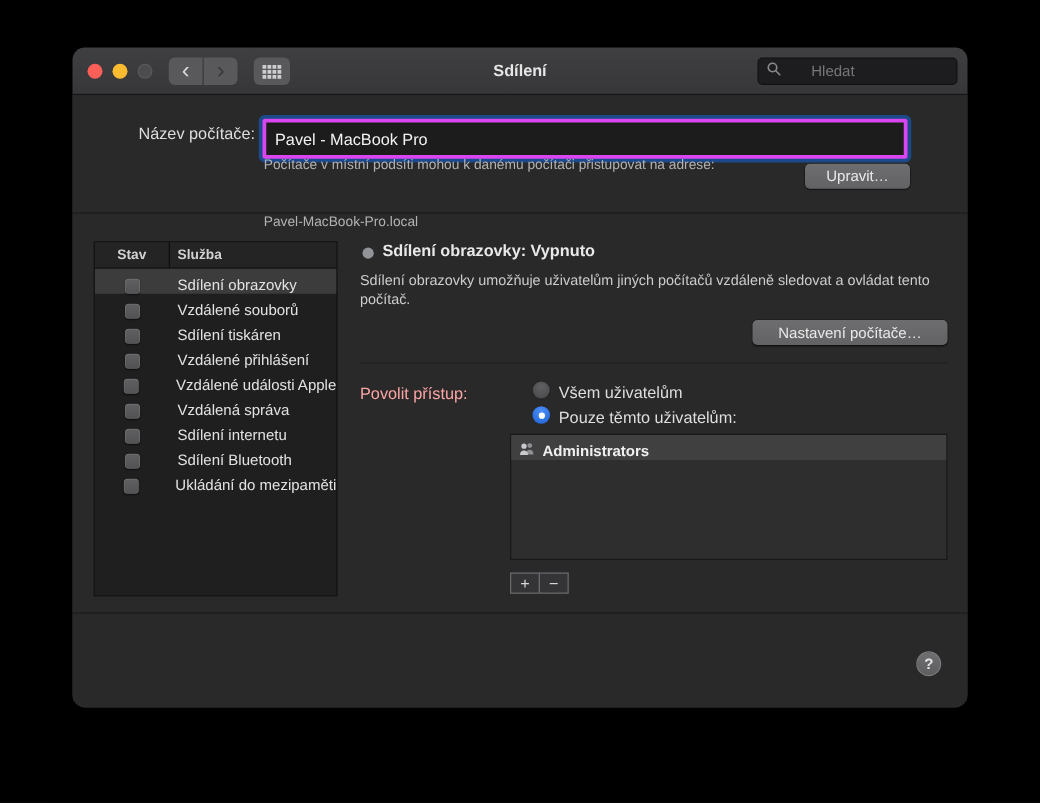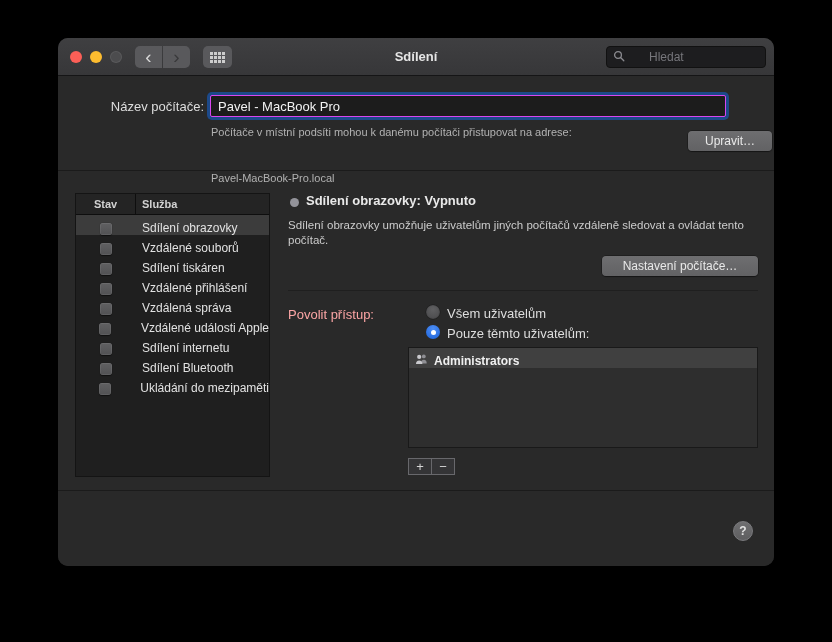--- a/index.html
+++ b/index.html
@@ -32,30 +32,30 @@
           border:1px solid #111;border-radius:4px;display:flex;align-items:center;
           padding:0 6px;gap:22px;}
   .search input{flex:1;min-width:0;background:transparent;border:none;outline:none;
                 color:#ddd;font-size:12px;}
   .search input::placeholder{color:#76767b;}
   
   .content{position:absolute;top:38px;left:0;right:0;bottom:0;background:#292929;
            border-radius:0 0 10px 10px;}
   .name-label{position:absolute;left:0;top:23px;width:146px;text-align:right;
               font-size:13px;color:#dedede;}
-  .name-field{position:absolute;left:152px;top:19px;width:516px;height:22px;background:#1c1c1c;
-              border:1px solid #d946ef;border-radius:2px;
+  .name-field{position:absolute;left:152px;top:19px;width:516px;height:32px;background:#1c1c1c;
+              border:3px solid #d946ef;border-radius:2px;
               box-shadow:0 0 0 3px rgba(18,101,216,.55);
               color:#f2f2f2;font-size:13px;padding:0 7px;outline:none;}
   .caption{position:absolute;left:153px;font-size:11px;color:#b2b2b2;white-space:nowrap;}
   .cap1{top:50px;} .cap2{top:65px;margin-top:31px;}
   .btn{background:linear-gradient(#6e6e70,#626264);border:none;border-radius:4px;color:#e9e9e9;
        font-size:12px;box-shadow:0 0 0 .5px rgba(0,0,0,.45),0 1px 1px rgba(0,0,0,.3);
        padding:0;cursor:default;}
-  .edit-btn{position:absolute;left:586px;top:55px;width:84px;height:20px;margin-left:44px;}
+  .edit-btn{position:absolute;left:586px;top:55px;width:84px;height:20px;}
   .settings-btn{position:absolute;left:544px;top:180px;width:156px;height:20px;}
   .sep{position:absolute;left:0;right:0;height:1px;background:#1b1b1b;}
   .sep1{top:94px;} .sep2{top:414px;}
   .sep-right{position:absolute;left:230px;width:470px;height:1px;background:#1f1f1f;top:214px;}
   
   .svc-table{position:absolute;left:17px;top:117px;width:195px;height:284px;background:#1f1f1f;
              border:1px solid #141414;}
   .thead{height:21px;border-bottom:1px solid #0e0e0e;background:#242424;display:flex;
          align-items:stretch;font-size:11px;font-weight:bold;color:#d2d2d2;}
   .th{display:flex;align-items:center;}
@@ -180,27 +180,27 @@
             <div class="svc-row">
               <span class="svc-cb">
                 <span class="checkbox"></span>
               </span>
               <span class="svc-label">Vzdálené přihlášení</span>
             </div>
             <div class="svc-row">
               <span class="svc-cb">
                 <span class="checkbox"></span>
               </span>
+              <span class="svc-label">Vzdálené události Apple</span>
+            </div>
+            <div class="svc-row">
+              <span class="svc-cb">
+                <span class="checkbox"></span>
+              </span>
               <span class="svc-label">Vzdálená správa</span>
-            </div>
-            <div class="svc-row">
-              <span class="svc-cb">
-                <span class="checkbox"></span>
-              </span>
-              <span class="svc-label">Vzdálené události Apple</span>
             </div>
             <div class="svc-row">
               <span class="svc-cb">
                 <span class="checkbox"></span>
               </span>
               <span class="svc-label">Sdílení internetu</span>
             </div>
             <div class="svc-row">
               <span class="svc-cb">
                 <span class="checkbox"></span>

